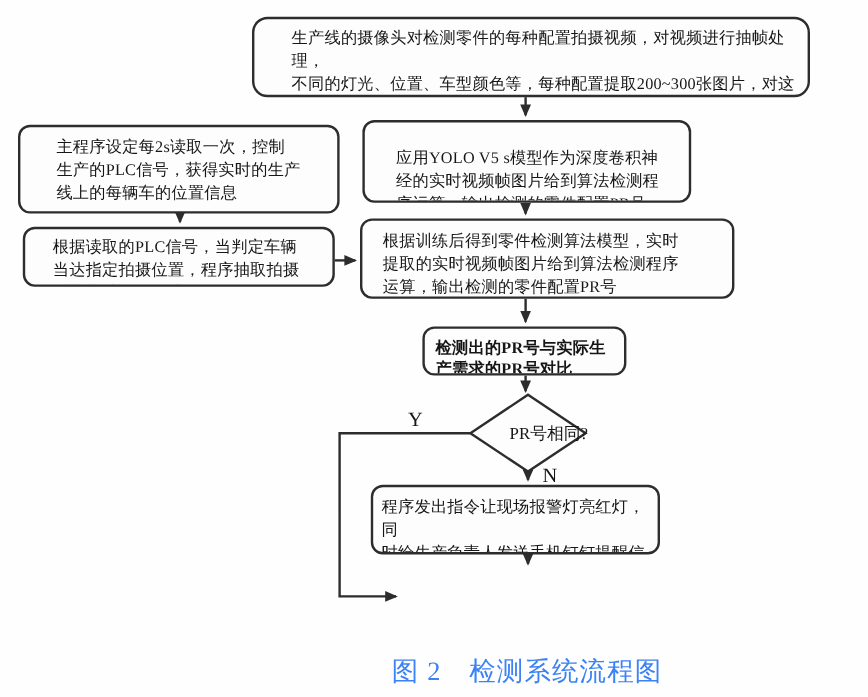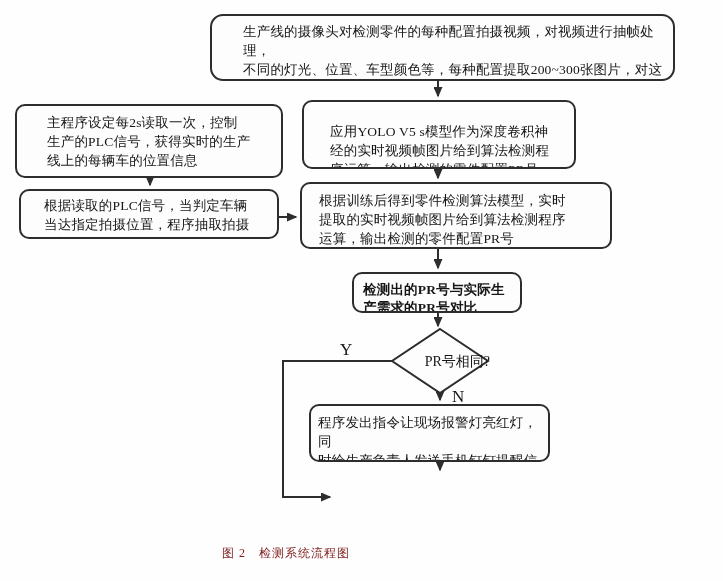--- a/index.html
+++ b/index.html
@@ -37,23 +37,23 @@
   .diamond{fill:#fdfdfd;stroke:#2d2d2d;stroke-width:2;}
   .decision-text{
     position:absolute;
     font-size:14px;
     text-align:right;
     white-space:nowrap;
   }
   .caption{
     position:absolute;
     left:222px;top:545px;width:330px;
-    text-align:left;
-    font-size:12px;
-    color:#7f1d1d;
+    text-align:right;
+    font-size:22px;
+    color:#3b82f6;
     letter-spacing:1px;
   }
 </style>
 </head>
 <body>
 
 <div class="page">
 
   <svg class="overlay" width="723" height="581" viewBox="0 0 723 581">
     <defs>

